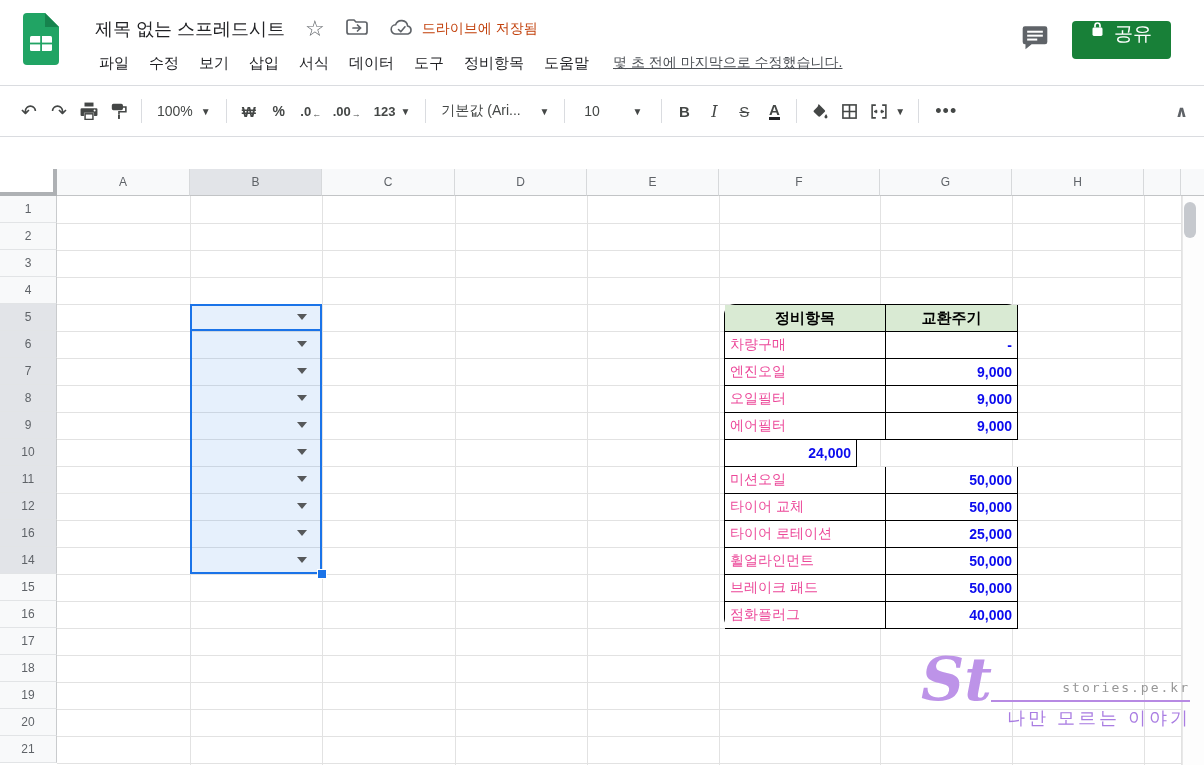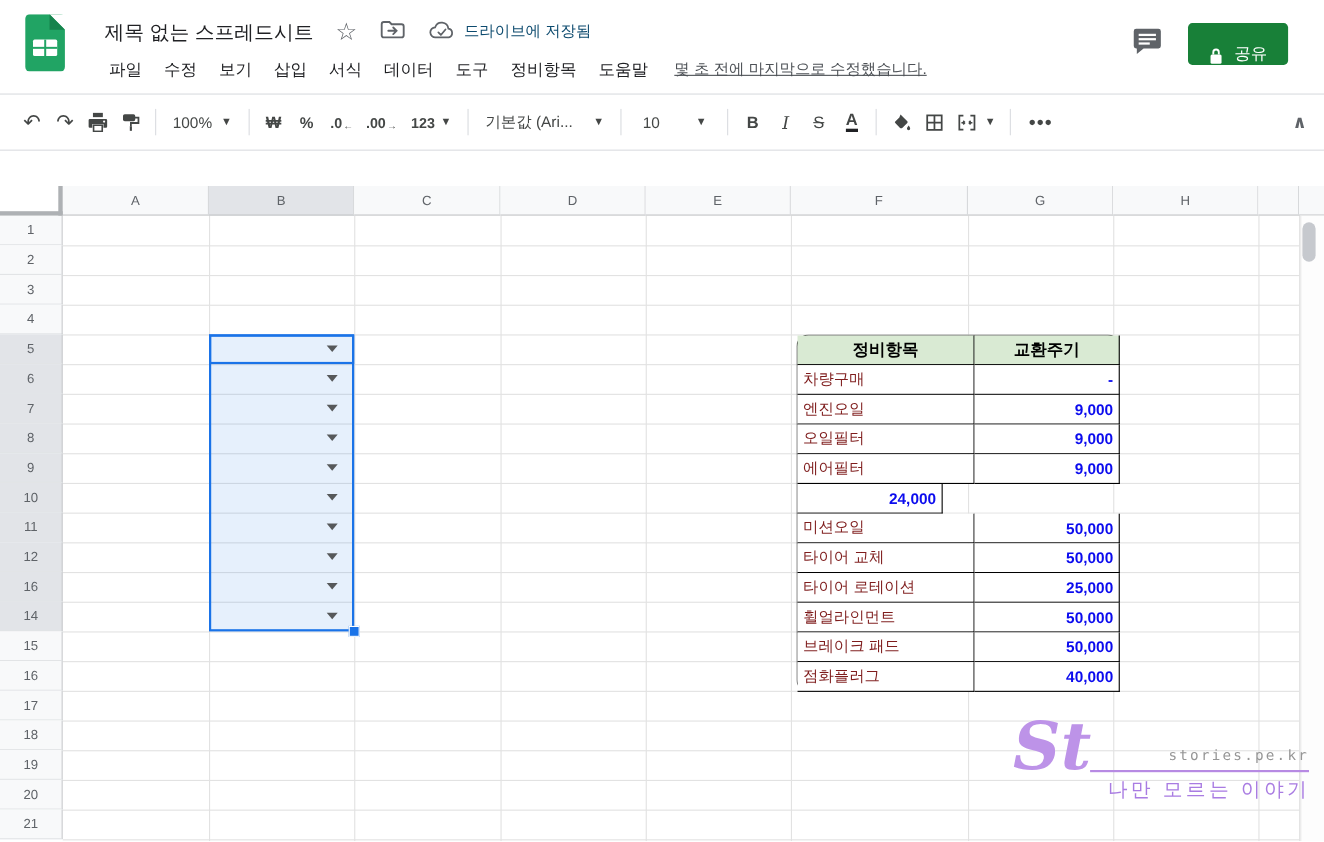--- a/index.html
+++ b/index.html
@@ -4,27 +4,27 @@
 <style>
   html,body{margin:0;padding:0;background:#fff;}
   .app{position:relative;width:1204px;height:765px;overflow:hidden;background:#fff;
        font-family:"Liberation Sans","DejaVu Sans",sans-serif;color:#202124;}
   
   .hdr{position:absolute;left:0;top:0;width:1204px;height:86px;border-bottom:1px solid #dadce0;box-sizing:border-box;}
   .logo{position:absolute;left:22px;top:13px;}
   .title-row{position:absolute;left:95px;top:13px;height:32px;display:flex;align-items:center;gap:20px;}
   .doc-title{font-size:18px;color:#202124;white-space:nowrap;}
   .star{font-size:22px;color:#5f6368;line-height:1;}
-  .saved{display:flex;align-items:center;gap:8px;color:#0c4a6e;font-size:14px;}
+  .saved{display:flex;align-items:center;gap:8px;color:#c2410c;font-size:14px;}
   .menu-row{position:absolute;left:89px;top:48px;height:30px;display:flex;align-items:center;}
   .menu-item{font-size:15px;color:#202124;padding:4px 10px;border-radius:4px;cursor:pointer;white-space:nowrap;}
   .last-edit{font-size:14px;color:#4d5156;text-decoration:underline;margin-left:14px;white-space:nowrap;}
   .hdr-actions{position:absolute;right:33px;top:20px;height:40px;display:flex;align-items:center;gap:22px;}
-  .share-btn{display:flex;align-items:flex-end;gap:10px;background:#188038;color:#fff;height:38px;
-             padding:0 19px;border-radius:4px;border:none;font-size:15px;font-weight:500;
+  .share-btn{display:flex;align-items:flex-start;gap:10px;background:#188038;color:#fff;height:38px;
+             padding:0 19px;border-radius:4px;border:none;font-size:19px;font-weight:500;
              font-family:inherit;cursor:pointer;}
   
   .toolbar{position:absolute;left:0;top:86px;width:1204px;height:51px;border-bottom:1px solid #dadce0;
            box-sizing:border-box;display:flex;align-items:center;padding-left:14px;}
   .tbtn{background:none;border:none;width:30px;height:30px;display:flex;align-items:center;justify-content:center;
         border-radius:4px;cursor:pointer;color:#444746;font-family:inherit;padding:0;flex:0 0 auto;}
   .uglyph{font-size:19px;color:#444746;}
   .sep{width:1px;height:24px;background:#dadce0;margin:0 7px;flex:0 0 auto;}
   .tctl{display:flex;align-items:center;gap:8px;padding:4px 8px;border-radius:4px;cursor:pointer;
         font-size:14px;color:#444746;flex:0 0 auto;}
@@ -62,21 +62,21 @@
   .sel-range{position:absolute;background:rgba(26,115,232,0.11);border:2px solid #1a73e8;box-sizing:border-box;}
   .active-cell{position:absolute;border:2px solid #1a73e8;box-sizing:border-box;}
   .dd-arrow{position:absolute;width:0;height:0;border-left:5.5px solid transparent;
             border-right:5.5px solid transparent;border-top:6.5px solid #56585a;cursor:pointer;}
   .fill-handle{position:absolute;width:8px;height:8px;background:#1a73e8;border:1px solid #fff;
                box-sizing:content-box;cursor:crosshair;}
   
   .dtable{position:absolute;border-top:1.5px solid #000;border-left:1.5px solid #000;box-sizing:border-box;}
   .trow{display:flex;}
   .tcell{box-sizing:border-box;height:27px;border-right:1.5px solid #000;border-bottom:1.5px solid #000;
-         background:#fff;display:flex;align-items:center;font-size:14px;color:#7f1d1d;overflow:hidden;cursor:cell;}
+         background:#fff;display:flex;align-items:center;font-size:14px;color:#ec4899;overflow:hidden;cursor:cell;}
   .tcell.item{width:161px;padding-left:5px;justify-content:flex-start;}
   .tcell.val{width:132px;padding-right:5px;justify-content:flex-end;font-weight:bold;color:#0b0bee;}
   .tcell.th{background:#d9ead3;font-weight:bold;font-size:15px;justify-content:center;padding:0;color:#000;}
   
   .wmark{position:absolute;left:915px;top:486px;width:285px;height:85px;z-index:30;pointer-events:none;}
   .wm-logo{position:absolute;left:6px;top:-6px;font-family:"DejaVu Serif","Liberation Serif",serif;
            font-style:italic;font-weight:bold;font-size:60px;color:#bd93e8;line-height:1;}
   .wm-site{position:absolute;right:10px;top:25px;font-size:13px;letter-spacing:2px;color:#969696;
            font-family:"DejaVu Sans Mono","Liberation Mono",monospace;}
   .wm-line{position:absolute;left:76px;right:10px;top:45px;height:2px;background:#b78ae3;}

